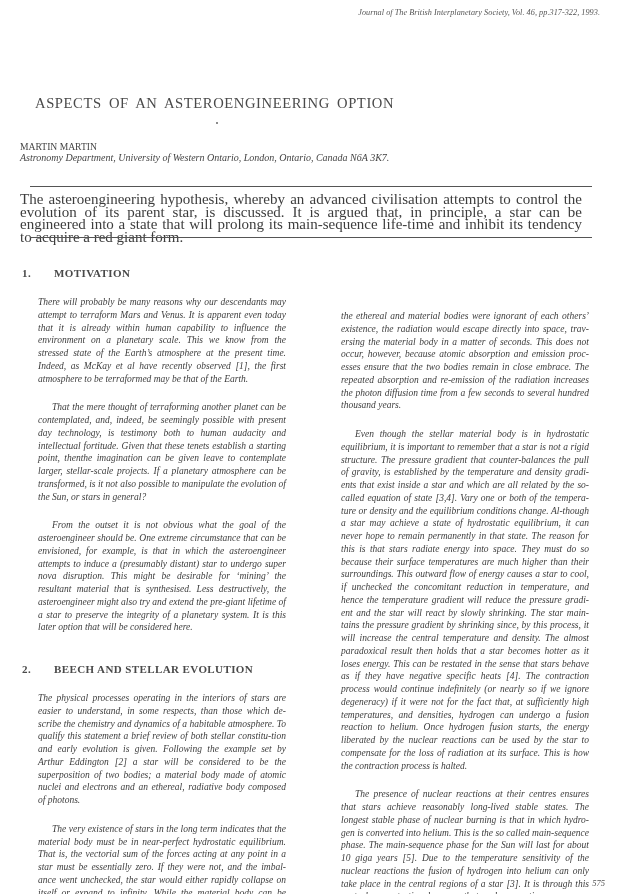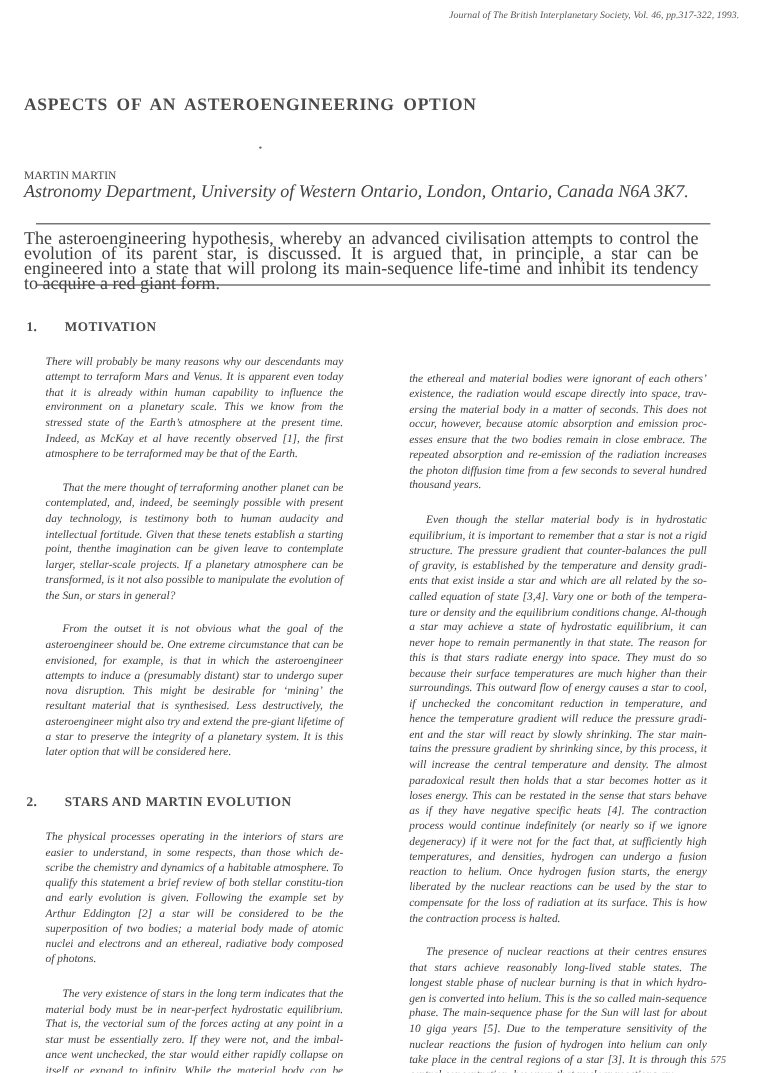--- a/index.html
+++ b/index.html
@@ -2,32 +2,32 @@
 <html><head>
 <meta charset="utf-8">
 <style>
   html, body { margin: 0; padding: 0; background: #ffffff; }
   body {
     width: 631px; height: 894px; position: relative; overflow: hidden;
     font-family: "Liberation Serif", "DejaVu Serif", serif;
     color: #3a3a3a;
   }
   .journal-header {
-    position: absolute; top: 8px; right: 15px;
+    position: absolute; top: 8px; right: 31px;
     font-size: 8.2px; font-style: italic; color: #555;
     letter-spacing: 0.05px;
   }
   .title {
     position: absolute; top: 80px; left: 20px;
-    font-size: 14.6px; font-weight: bold; color: #4a4a4a;
-    letter-spacing: 0.6px; word-spacing: 3px; margin: 0;
+    font-size: 14.6px; font-weight: normal; color: #4a4a4a;
+    letter-spacing: 0.6px; word-spacing: 3px; margin: 15px;
   }
   .dot { position: absolute; top: 122px; left: 216px; width: 2px; height: 2px; background: #666; border-radius: 1px; }
   .author { position: absolute; top: 141px; left: 20px; font-size: 9.6px; color: #444; }
-  .affiliation { position: absolute; top: 152px; left: 20px; font-size: 15px; font-style: italic; color: #444; }
+  .affiliation { position: absolute; top: 152px; left: 20px; font-size: 10px; font-style: italic; color: #444; }
   .rule { position: absolute; left: 30px; width: 562px; height: 1px; background: #555; }
   .rule.top { top: 186px; }
   .rule.bottom { top: 237px; }
   .abstract {
     position: absolute; top: 193px; left: 20px; width: 562px;
     font-size: 15px; line-height: 12.6px; text-align: justify; color: #3d3d3d;
   }
   .col {
     position: absolute; top: 267px; width: 280px;
     font-size: 9.5px; line-height: 12.75px; color: #3d3d3d;
@@ -64,21 +64,21 @@
 
 <div class="col left">
   <div class="heading">
     <span class="num">1.</span><span>MOTIVATION</span>
   </div>
   <p class="para">There will probably be many reasons why our descendants may attempt to terraform Mars and Venus. It is apparent even today that it is already within human capability to influence the environment on a planetary scale. This we know from the stressed state of the Earth’s atmosphere at the present time. Indeed, as McKay et al have recently observed [1], the first atmosphere to be terraformed may be that of the Earth.</p>
   <p class="para indent">That the mere thought of terraforming another planet can be contemplated, and, indeed, be seemingly possible with present day technology, is testimony both to human audacity and intellectual fortitude. Given that these tenets establish a starting point, thenthe imagination can be given leave to contemplate larger, stellar-scale projects. If a planetary atmosphere can be transformed, is it not also possible to manipulate the evolution of the Sun, or stars in general?</p>
   <p class="para indent">From the outset it is not obvious what the goal of the asteroengineer should be. One extreme circumstance that can be envisioned, for example, is that in which the asteroengineer attempts to induce a (presumably distant) star to undergo super nova disruption. This might be desirable for ‘mining’ the resultant material that is synthesised. Less destructively, the asteroengineer might also try and extend the pre-giant lifetime of a star to preserve the integrity of a planetary system. It is this later option that will be considered here.</p>
   <div class="spacer"></div>
   <div class="heading">
-    <span class="num">2.</span><span>STARS AND MARTIN EVOLUTION</span>
+    <span class="num">2.</span><span>BEECH AND STELLAR EVOLUTION</span>
   </div>
   <p class="para">The physical processes operating in the interiors of stars are easier to understand, in some respects, than those which de-scribe the chemistry and dynamics of a habitable atmosphere. To qualify this statement a brief review of both stellar constitu-tion and early evolution is given. Following the example set by Arthur Eddington [2] a star will be considered to be the superposition of two bodies; a material body made of atomic nuclei and electrons and an ethereal, radiative body composed of photons.</p>
   <p class="para indent">The very existence of stars in the long term indicates that the material body must be in near-perfect hydrostatic equilibrium. That is, the vectorial sum of the forces acting at any point in a star must be essentially zero. If they were not, and the imbal-ance went unchecked, the star would either rapidly collapse on itself or expand to infinity. While the material body can be imagined to exist in equilibrium, the ethereal body is not so constrained and there is a steady outward flow of radiation. If</p>
 </div>
 
 <div class="col right">
   <p class="para">the ethereal and material bodies were ignorant of each others’ existence, the radiation would escape directly into space, trav-ersing the material body in a matter of seconds. This does not occur, however, because atomic absorption and emission proc-esses ensure that the two bodies remain in close embrace. The repeated absorption and re-emission of the radiation increases the photon diffusion time from a few seconds to several hundred thousand years.</p>
   <p class="para indent">Even though the stellar material body is in hydrostatic equilibrium, it is important to remember that a star is not a rigid structure. The pressure gradient that counter-balances the pull of gravity, is established by the temperature and density gradi-ents that exist inside a star and which are all related by the so-called equation of state [3,4]. Vary one or both of the tempera-ture or density and the equilibrium conditions change. Al-though a star may achieve a state of hydrostatic equilibrium, it can never hope to remain permanently in that state. The reason for this is that stars radiate energy into space. They must do so because their surface temperatures are much higher than their surroundings. This outward flow of energy causes a star to cool, if unchecked the concomitant reduction in temperature, and hence the temperature gradient will reduce the pressure gradi-ent and the star will react by slowly shrinking. The star main-tains the pressure gradient by shrinking since, by this process, it will increase the central temperature and density. The almost paradoxical result then holds that a star becomes hotter as it loses energy. This can be restated in the sense that stars behave as if they have negative specific heats [4]. The contraction process would continue indefinitely (or nearly so if we ignore degeneracy) if it were not for the fact that, at sufficiently high temperatures, and densities, hydrogen can undergo a fusion reaction to helium. Once hydrogen fusion starts, the energy liberated by the nuclear reactions can be used by the star to compensate for the loss of radiation at its surface. This is how the contraction process is halted.</p>
   <p class="para indent">The presence of nuclear reactions at their centres ensures that stars achieve reasonably long-lived stable states. The longest stable phase of nuclear burning is that in which hydro-gen is converted into helium. This is the so called main-sequence phase. The main-sequence phase for the Sun will last for about 10 giga years [5]. Due to the temperature sensitivity of the nuclear reactions the fusion of hydrogen into helium can only take place in the central regions of a star [3]. It is through this central concentration, however, that nuclear reactions are</p>
 </div>

